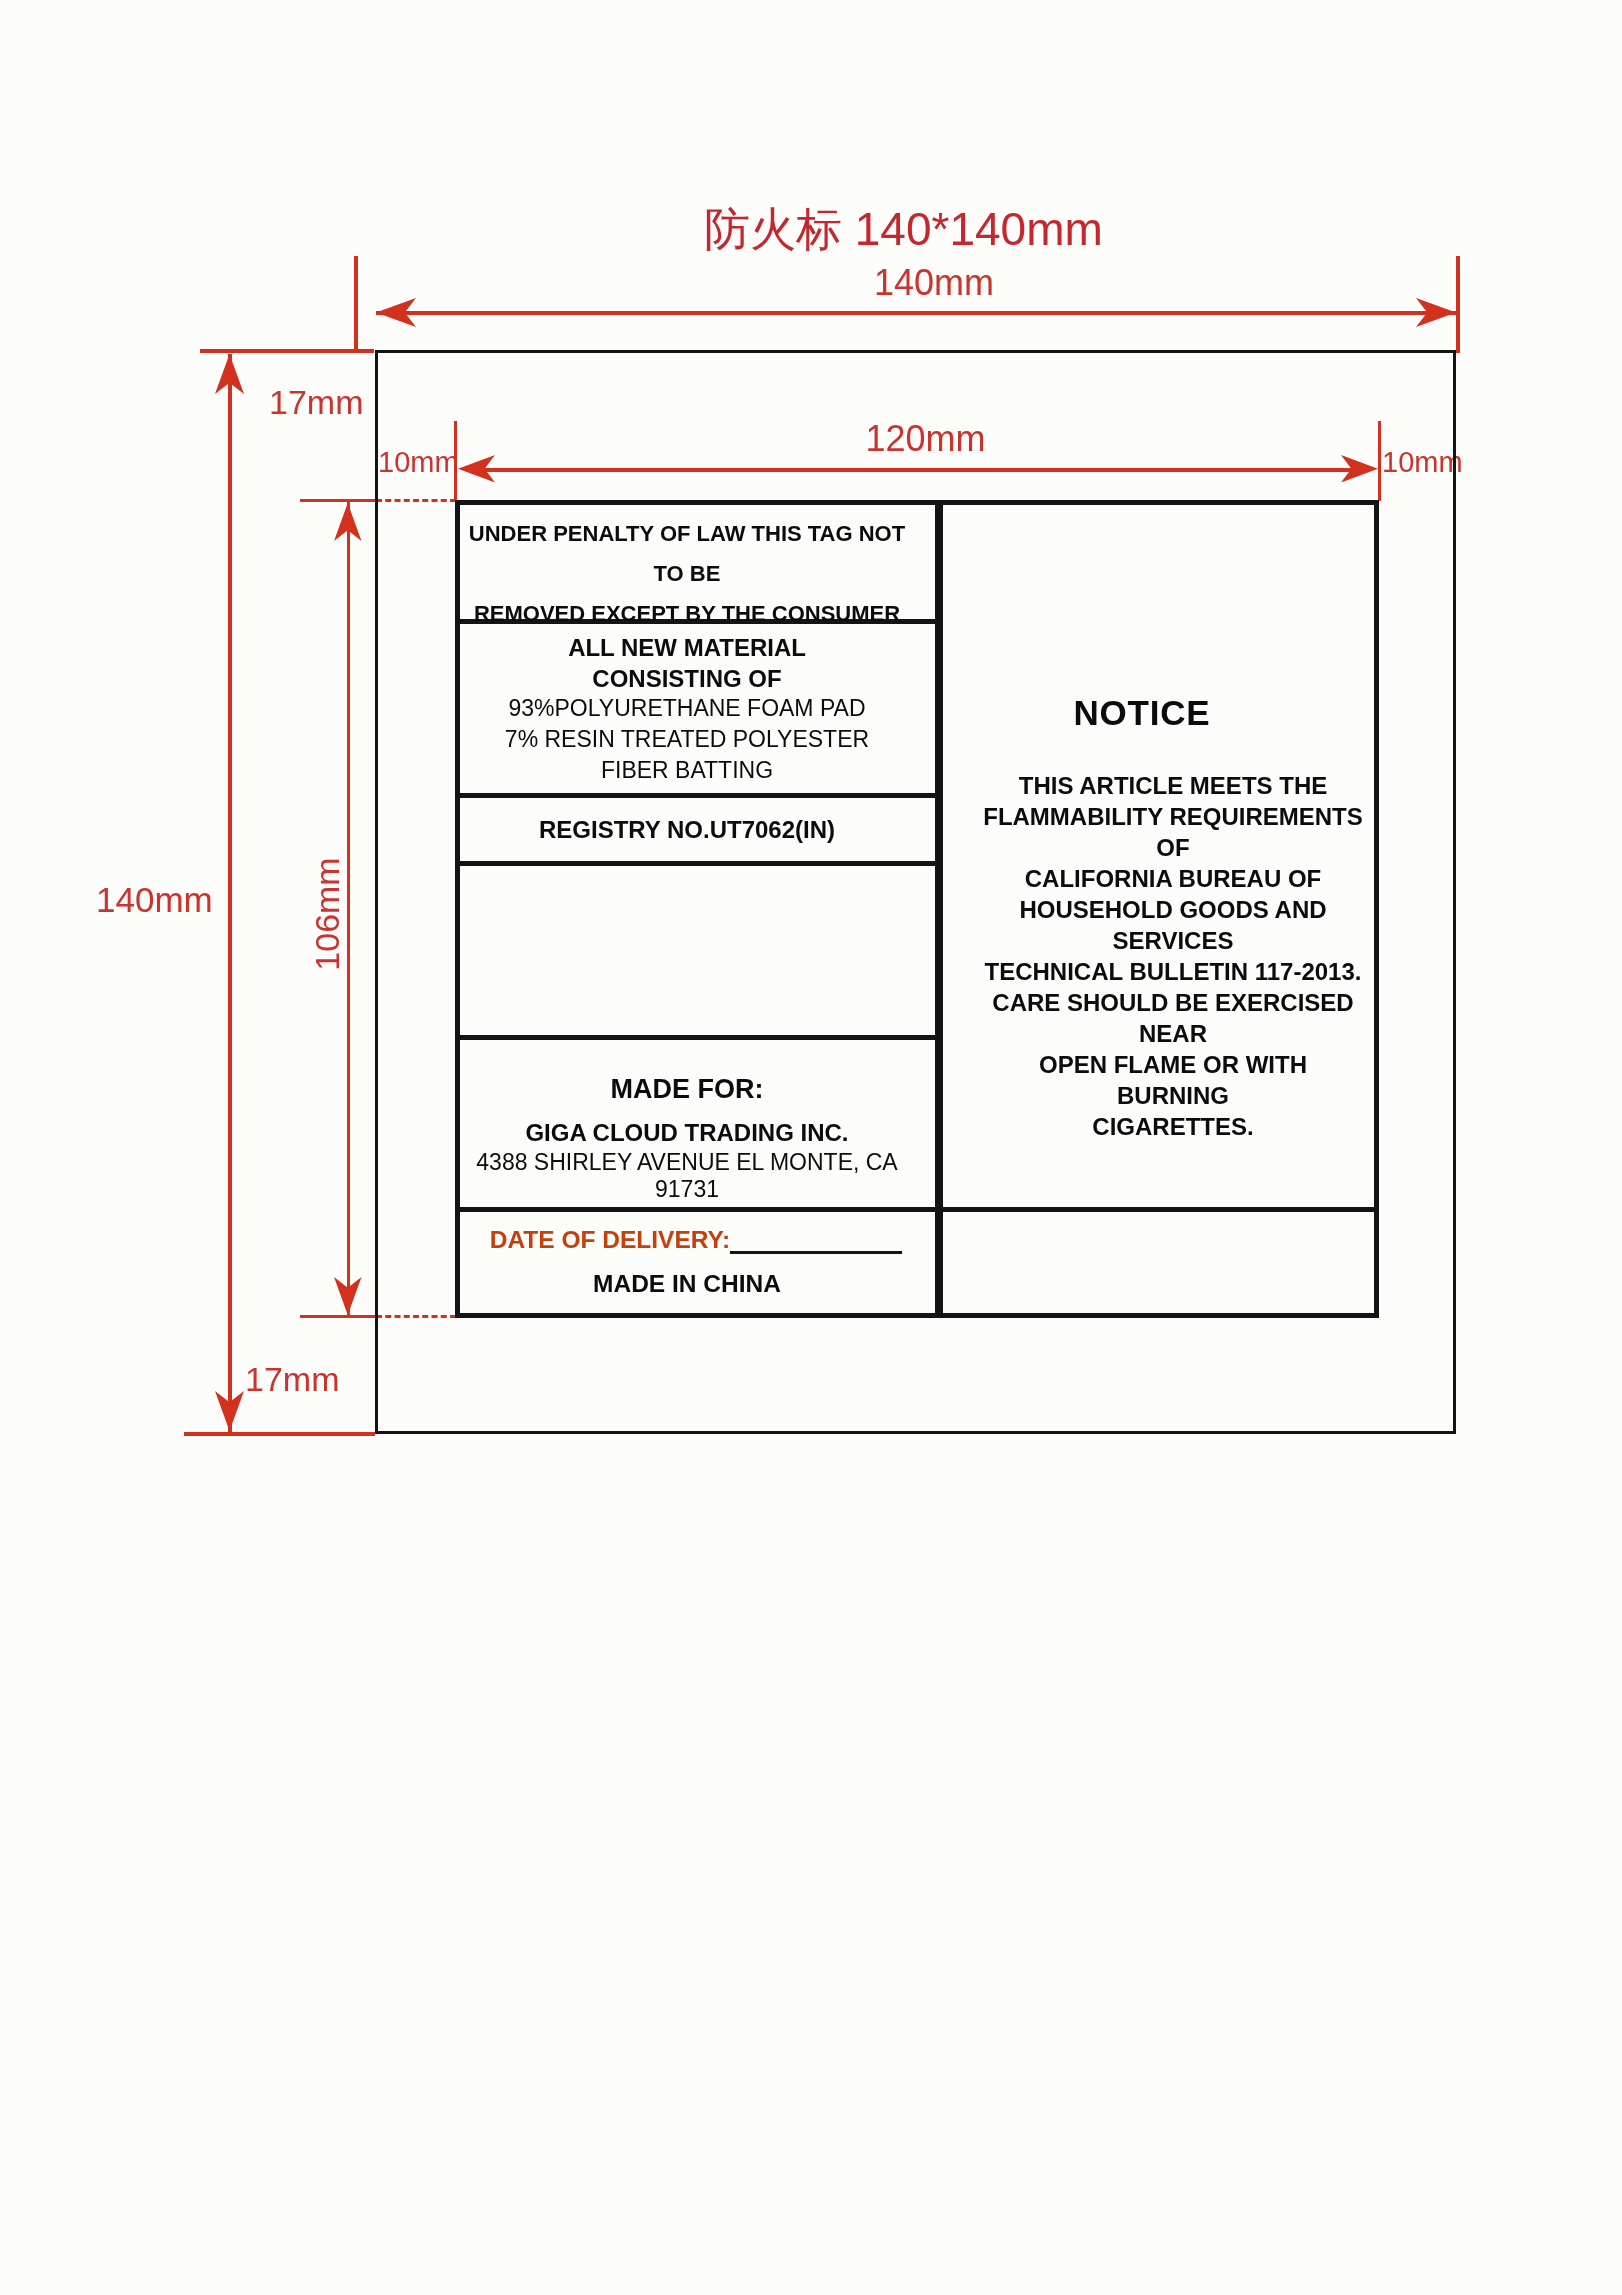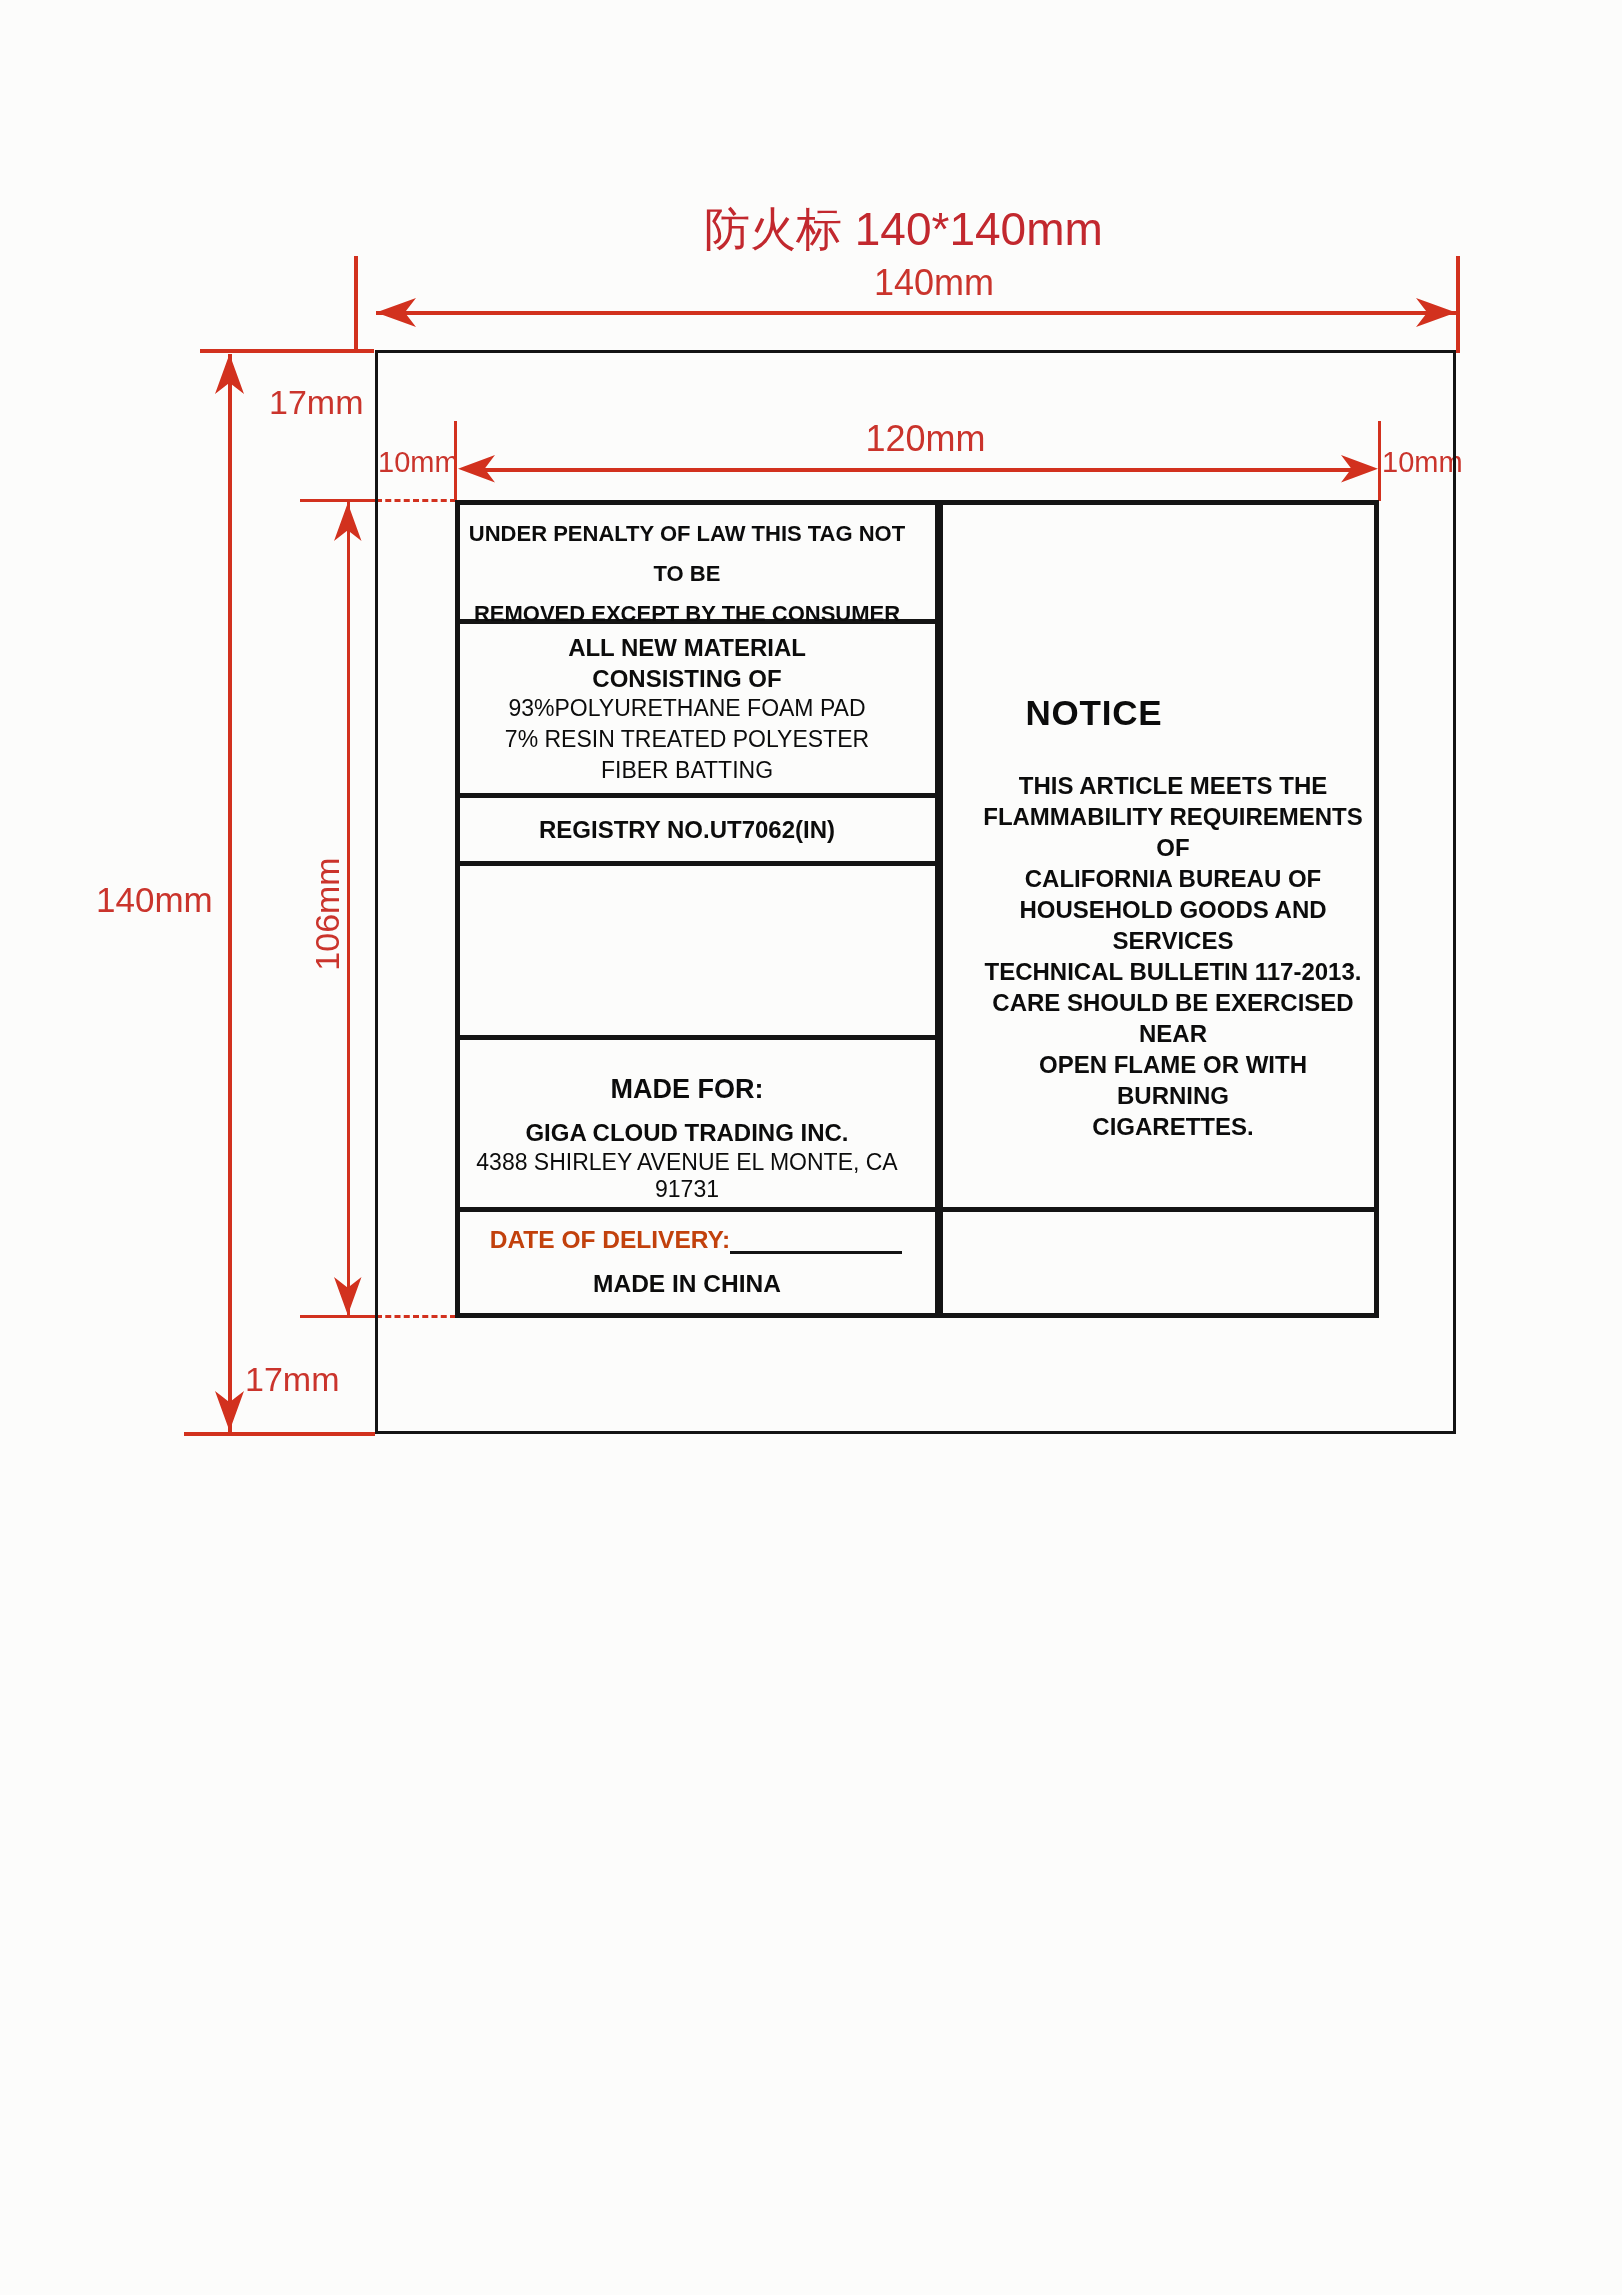--- a/index.html
+++ b/index.html
@@ -40,21 +40,21 @@
     border:5.4px solid var(--ink);background:transparent;
   }
   .sep{position:absolute;background:var(--ink);}
   
   .tagtext{
     position:absolute;left:455px;width:464px;
     color:#0c0c0c;text-align:center;white-space:pre-line;
   }
   .b{font-weight:bold;}
   .notice-head{
-    position:absolute;left:895px;top:693px;width:398px;
+    position:absolute;left:943px;top:693px;width:398px;
     text-align:center;font-weight:bold;font-size:35px;color:#0c0c0c;
     letter-spacing:0.8px;
   }
   .notice-body{
     position:absolute;left:980px;top:770px;width:386px;
     font-weight:bold;font-size:24px;line-height:31px;color:#0c0c0c;
     text-align:center;white-space:pre-line;
   }
   .title{
     position:absolute;left:704px;top:171px;

